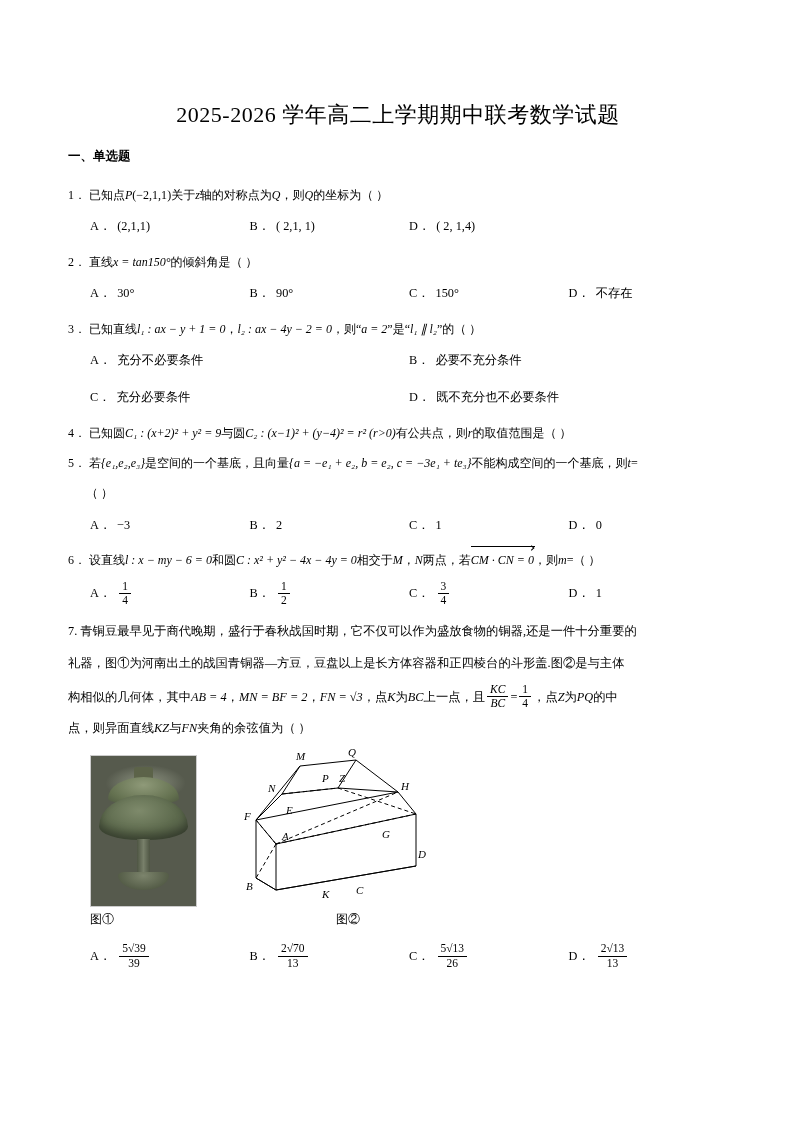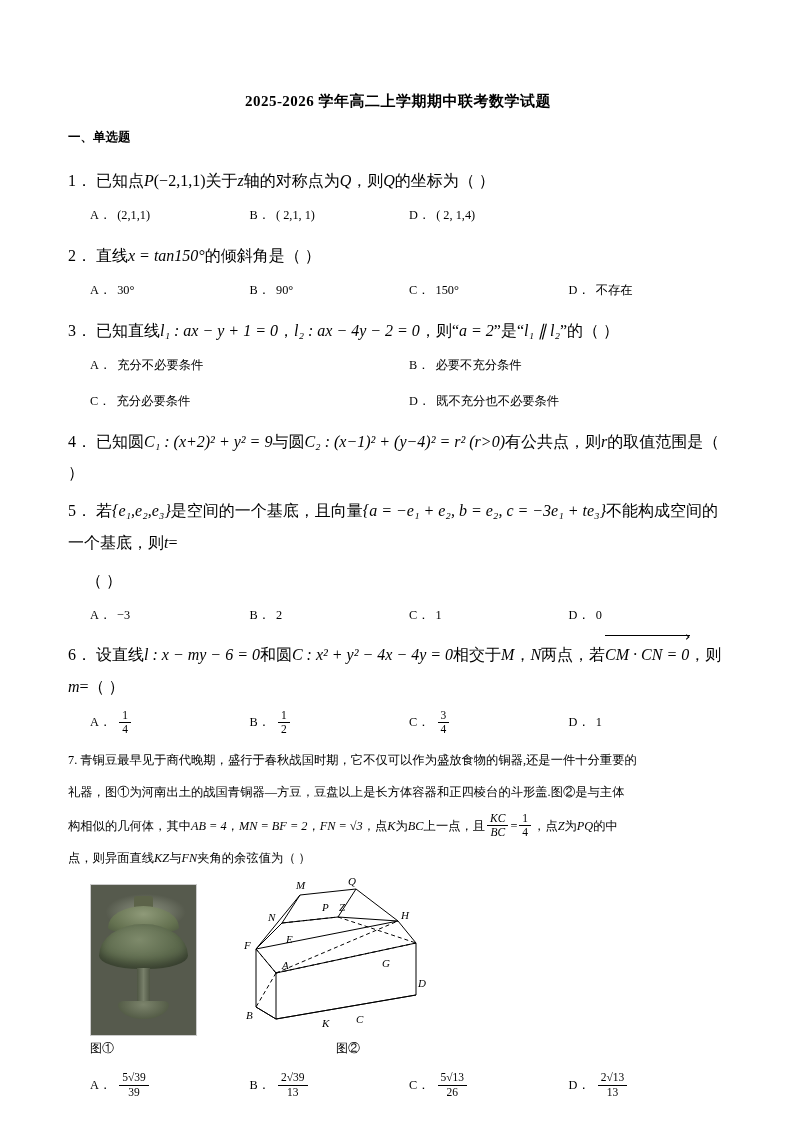--- a/index.html
+++ b/index.html
@@ -23,35 +23,35 @@
     box-sizing: border-box;
   }
   .inner {
     position: absolute;
     left: 68px;
     top: 92px;
     width: 660px;
   }
   h1.doc-title {
     font-family: "Liberation Serif", serif;
-    font-size: 15px;
-    font-weight: bold;
+    font-size: 22px;
+    font-weight: normal;
     text-align: center;
-    margin: 0 0 18px 0;
+    margin: 8px 0 18px 0;
     letter-spacing: 0.5px;
   }
   .section-head {
     font-size: 12.5px;
     font-weight: bold;
     margin: 0 0 19px 0;
     font-family: "Liberation Serif", serif;
   }
   .q {
     margin: 0 0 7px 0;
-    font-size: 16px;
+    font-size: 12px;
     line-height: 1.95;
     position: relative;
   }
   .q .num {
     font-family: "Liberation Serif", serif;
   }
   .opts {
     display: flex;
     font-size: 12.3px;
     margin: 0 0 12px 0;
@@ -357,21 +357,21 @@
       <div>
           <span class="ol">A．</span>
           <span class="frac">
             <span class="n">5√39</span>
             <span class="d">39</span>
           </span>
         </div>
       <div>
           <span class="ol">B．</span>
           <span class="frac">
-            <span class="n">2√39</span>
+            <span class="n">2√70</span>
             <span class="d">13</span>
           </span>
         </div>
       <div>
           <span class="ol">C．</span>
           <span class="frac">
             <span class="n">5√13</span>
             <span class="d">26</span>
           </span>
         </div>

